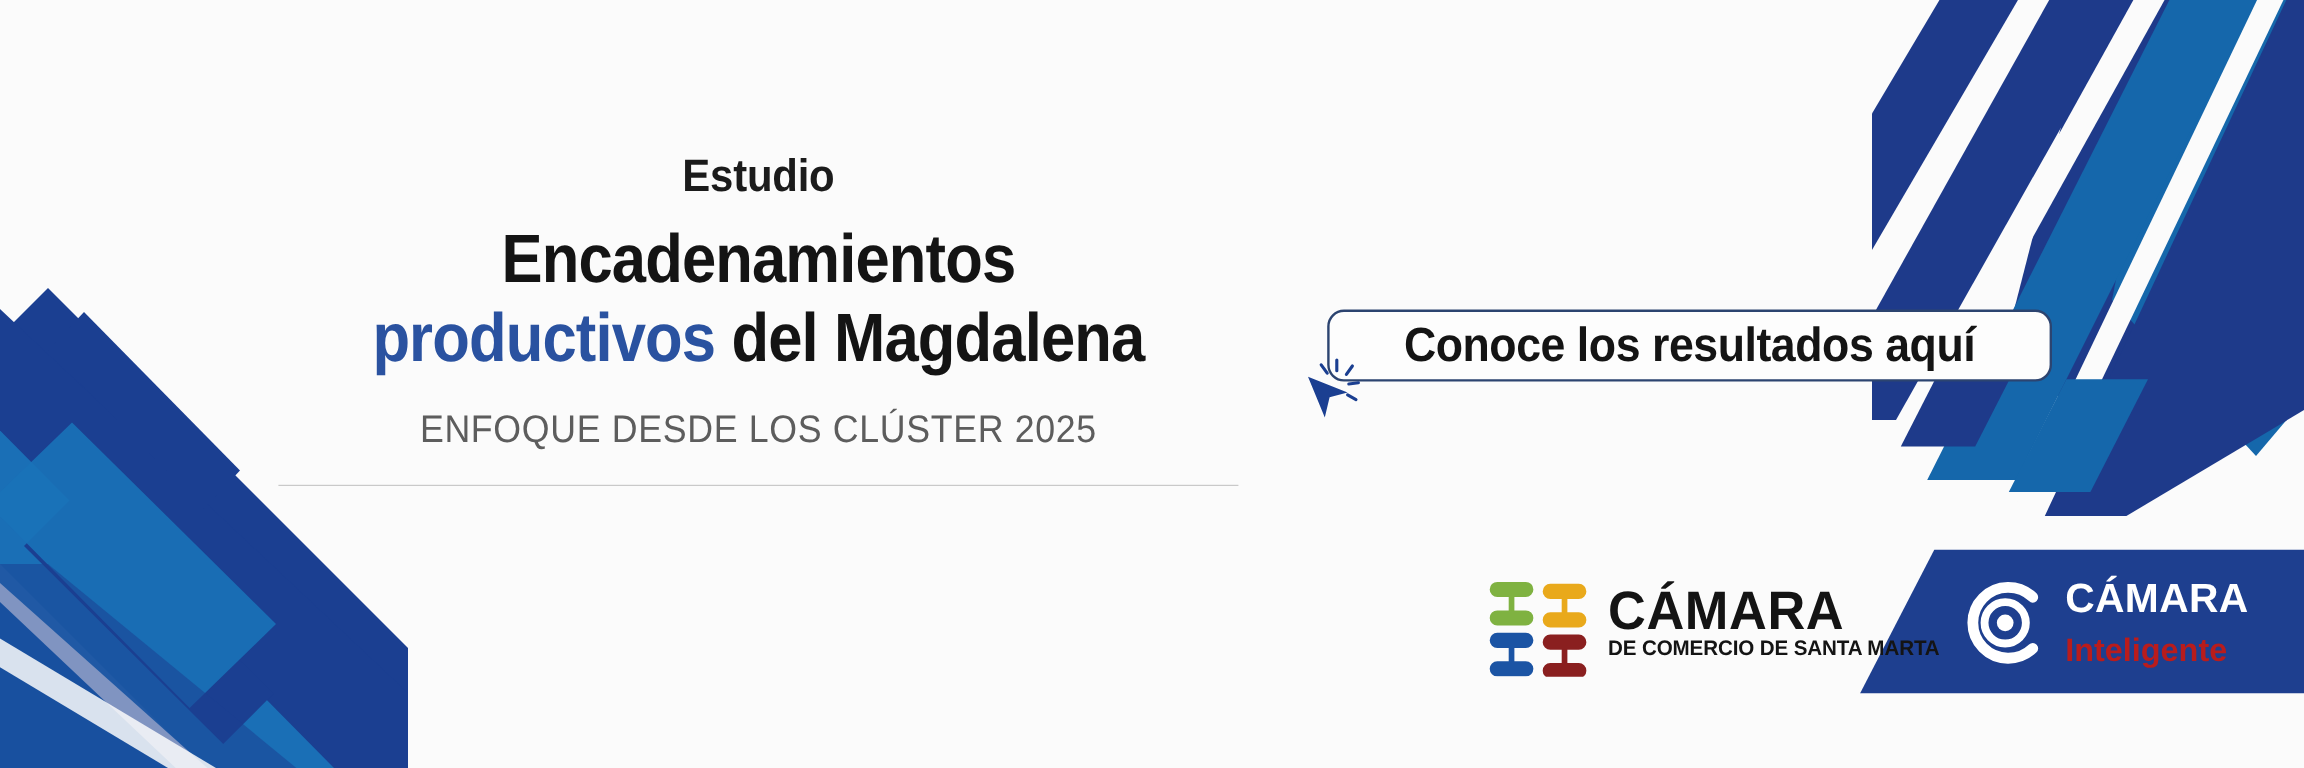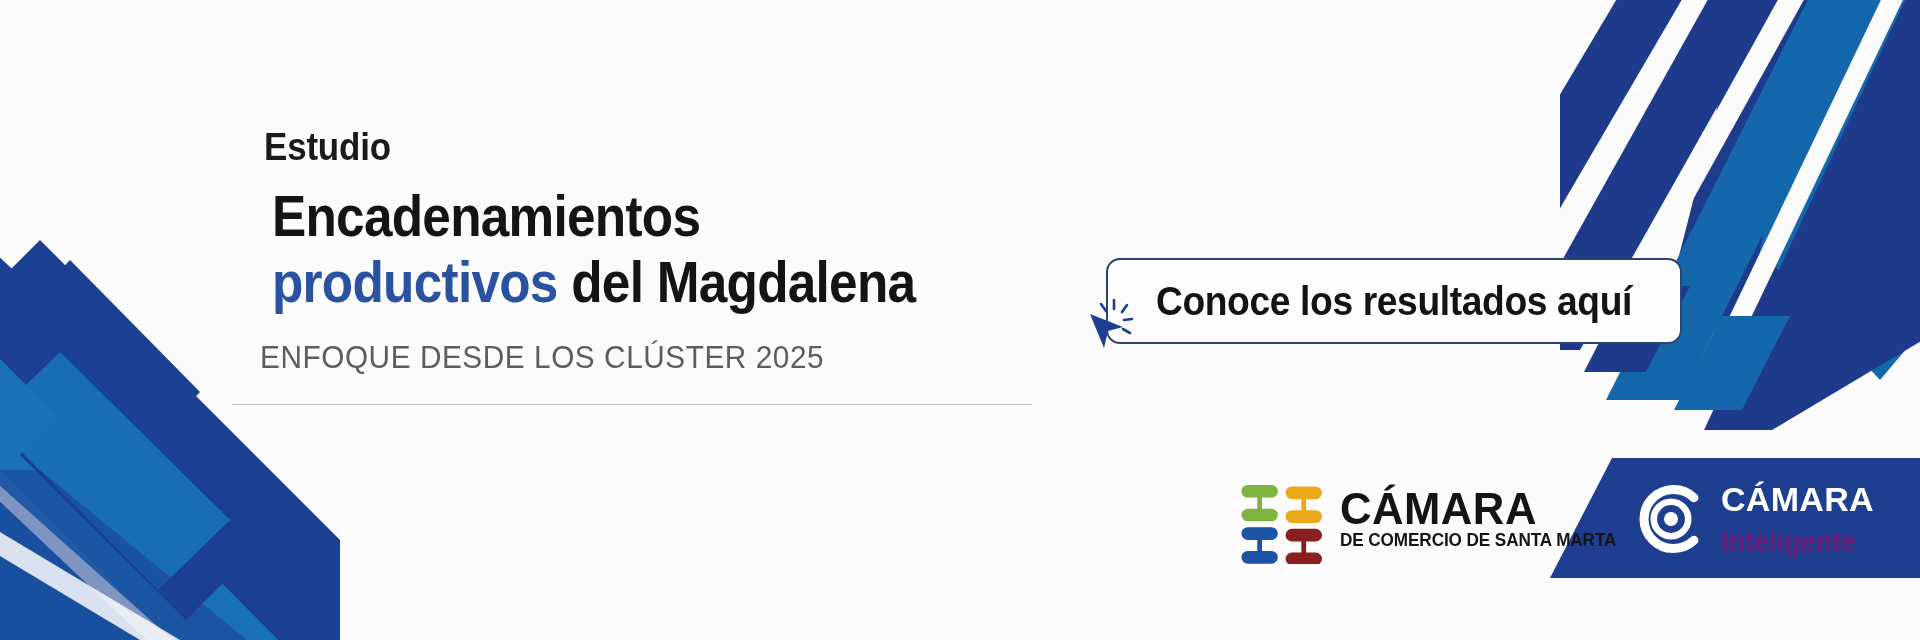--- a/index.html
+++ b/index.html
@@ -26,21 +26,21 @@
     pointer-events: none;
   }
   .deco-layer svg { display: block; }
 
   
   .text-block {
     position: absolute;
     left: 232px;
     top: 128px;
     width: 800px;
-    text-align: left;
+    text-align: center;
   }
   .eyebrow {
     font-size: 38px;
     font-weight: 700;
     color: #1b1b1b;
     letter-spacing: -0.2px;
     line-height: 1;
     margin: 0 0 20px 0;
     transform: scaleX(0.92);
     transform-origin: center;
@@ -78,22 +78,22 @@
     height: 1px;
     background: #c9c9c9;
   }
 
   
   .cta {
     position: absolute;
     left: 1106px;
     top: 258px;
     box-sizing: border-box;
-    height: 86px;
-    padding: 0 30px;
+    height: 60px;
+    padding: 0 44px;
     display: flex;
     align-items: center;
     justify-content: center;
     border: 2px solid #2c4470;
     border-radius: 14px;
     background: #fdfdfd;
   }
   .cta-label {
     font-size: 40px;
     font-weight: 700;
@@ -181,21 +181,21 @@
   .ci-words { display: flex; flex-direction: column; line-height: 1.0; }
   .ci-main {
     font-size: 34px;
     font-weight: 700;
     color: #ffffff;
     letter-spacing: 0.3px;
   }
   .ci-sub {
     font-size: 27px;
     font-weight: 700;
-    color: #701a75;
+    color: #b91c1c;
     letter-spacing: 0px;
     margin-top: 13px;
   }
 </style>
 </head>
 <body>
 
 <div id="banner">
 
   <div class="deco-layer">

